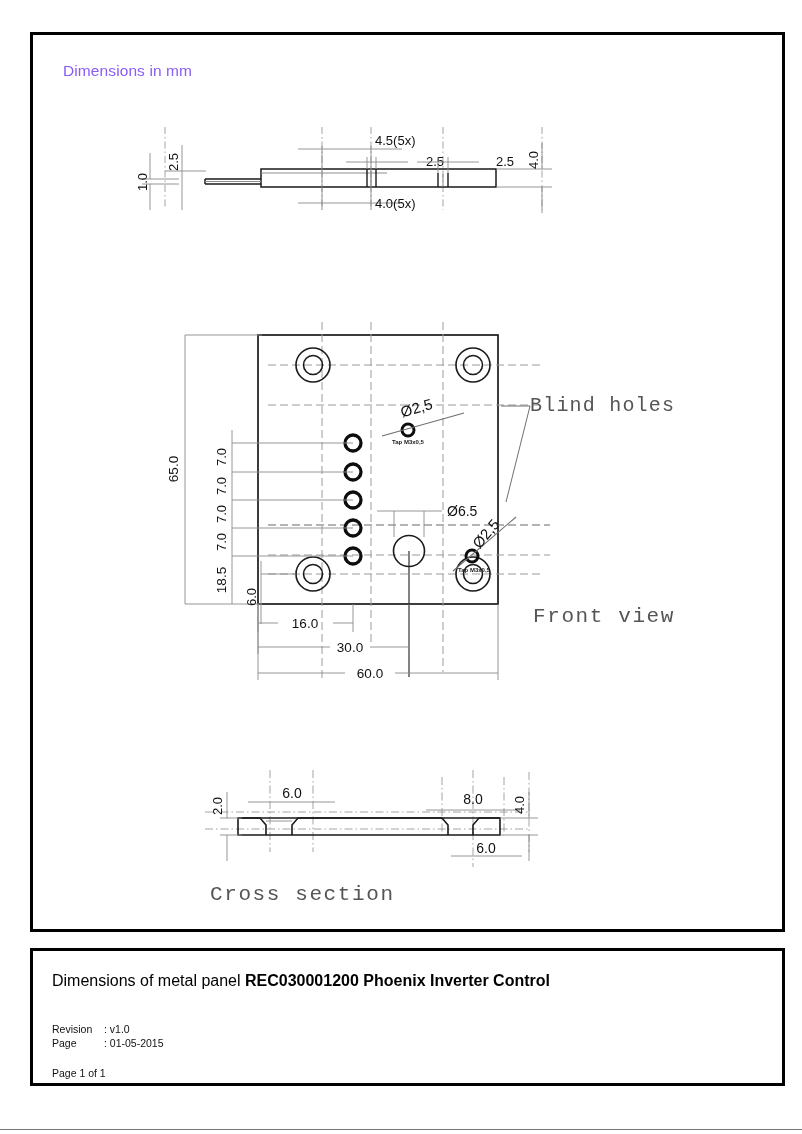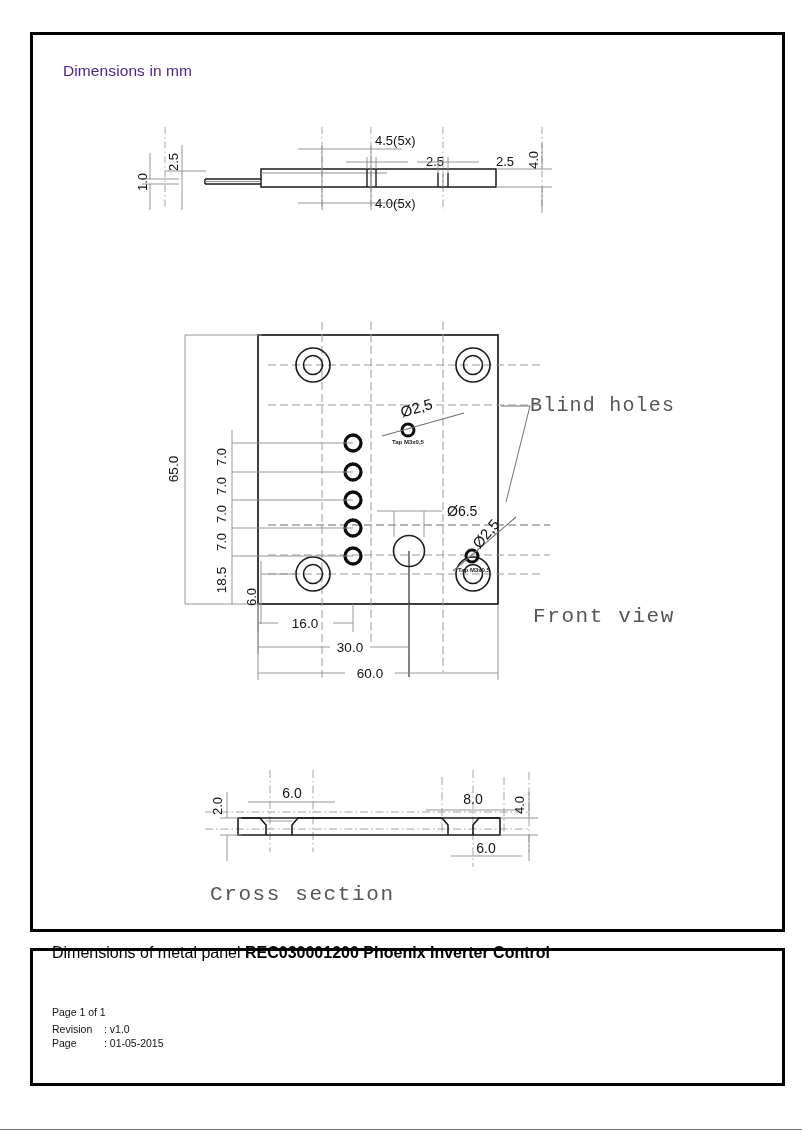--- a/index.html
+++ b/index.html
@@ -36,41 +36,41 @@
     position: absolute;
     left: 0; top: 1129px;
     width: 802px; height: 1px;
     background: #777;
   }
   #dims-note {
     position: absolute;
     left: 63px; top: 62px;
     font-size: 15.5px;
     letter-spacing: 0.1px;
-    color: #4c1d95;
+    color: #8b5cf6;
     text-align: center;
   }
   
   #title-line {
     position: absolute;
-    left: 52px; top: 944px;
+    left: 52px; top: 972px;
     font-size: 16px;
     white-space: nowrap;
   }
   #title-line .t-normal { font-weight: 400; }
   #title-line .t-bold { font-weight: 700; }
   .meta {
     position: absolute;
     font-size: 10.5px;
     white-space: nowrap;
     color: #111;
   }
   #meta-rev { left: 52px; top: 1023px; }
   #meta-date { left: 52px; top: 1037px; }
-  #meta-page { left: 52px; top: 1006px; }
+  #meta-page { left: 52px; top: 1067px; }
   .meta .lbl { display: inline-block; width: 52px; }
   
   #cad { position: absolute; left: 30px; top: 32px; }
   
 </style>
 </head>
 <body>
 
 <div id="page">
 

